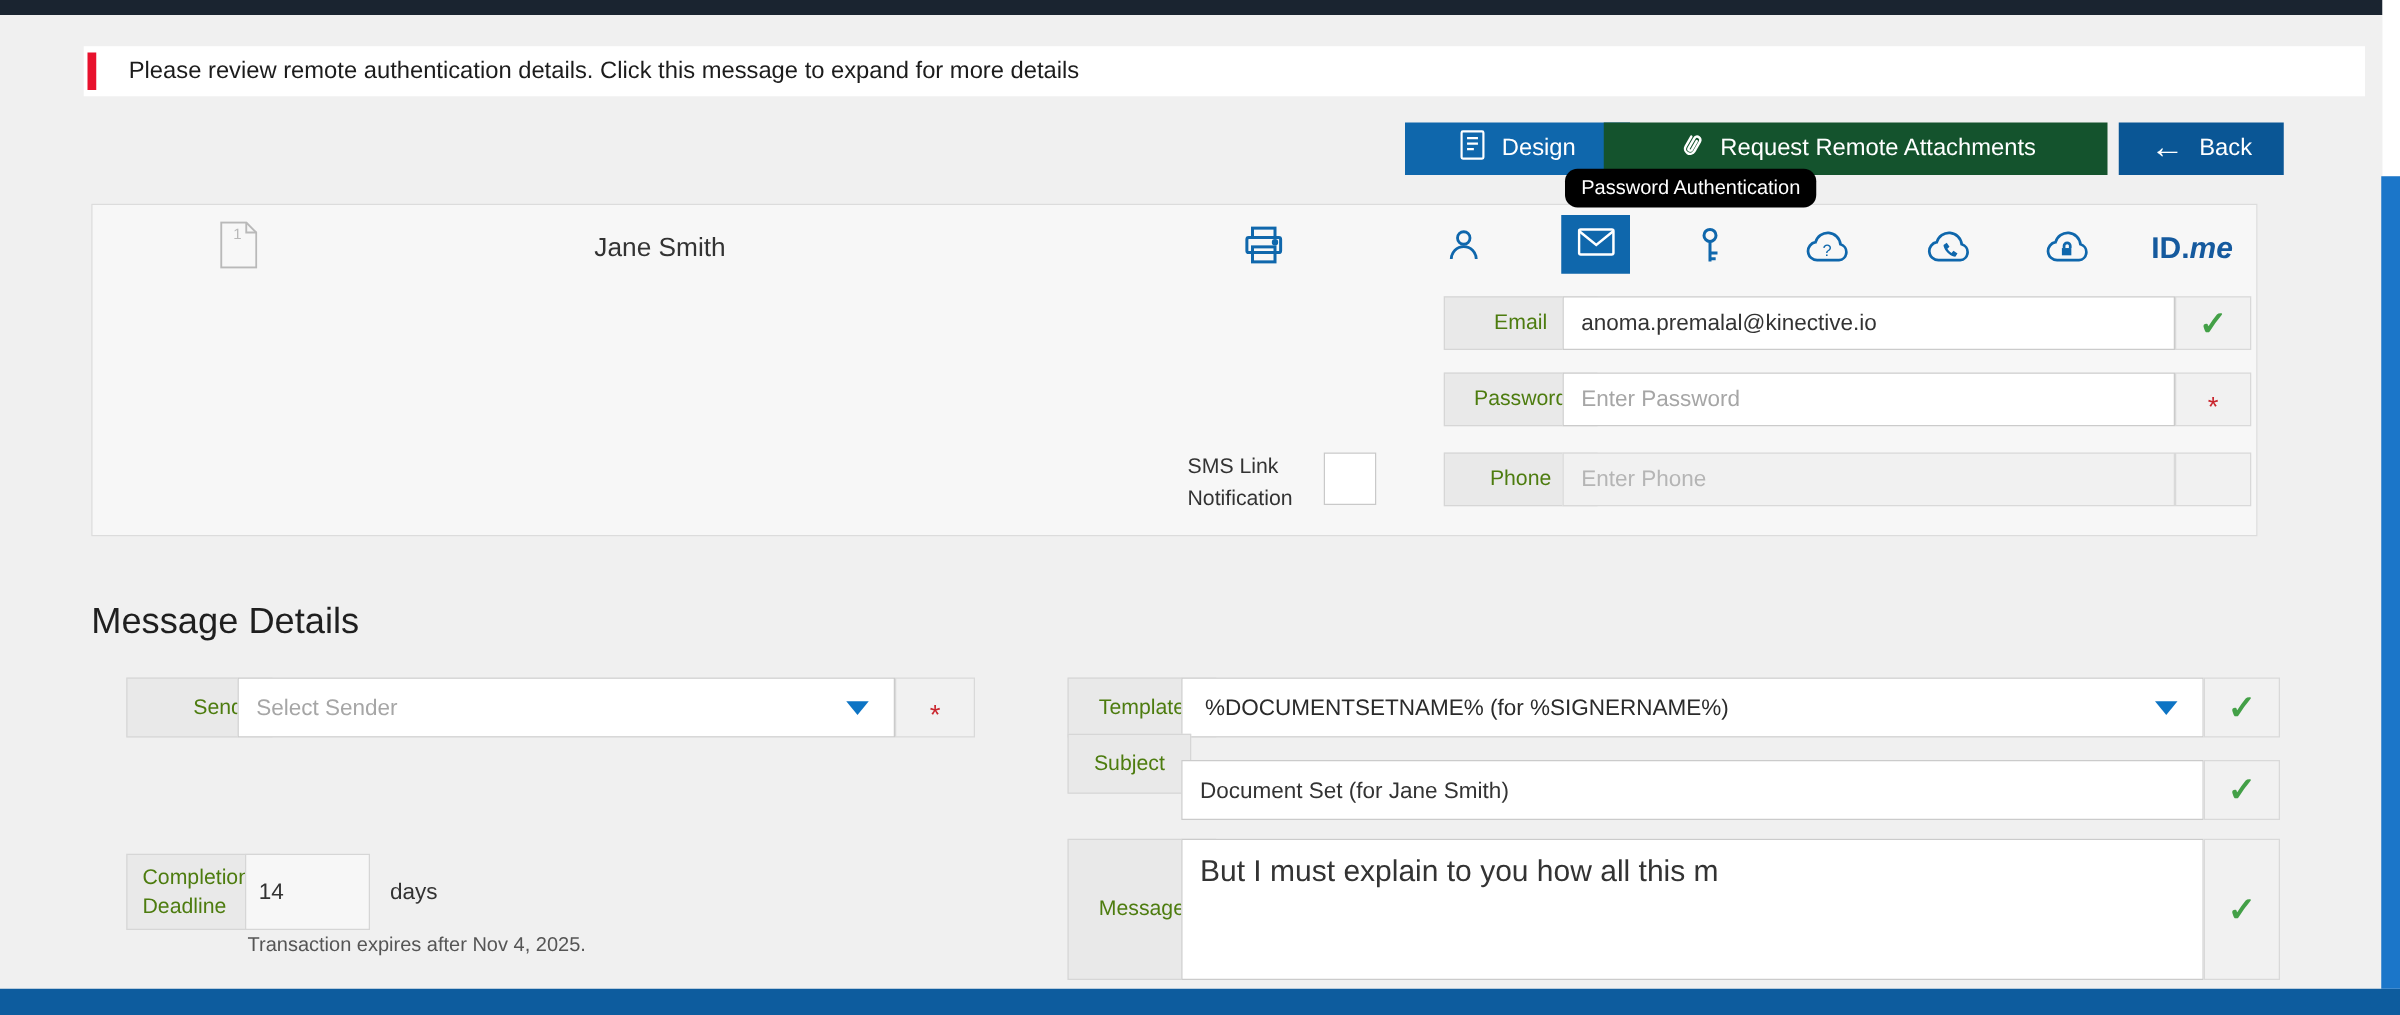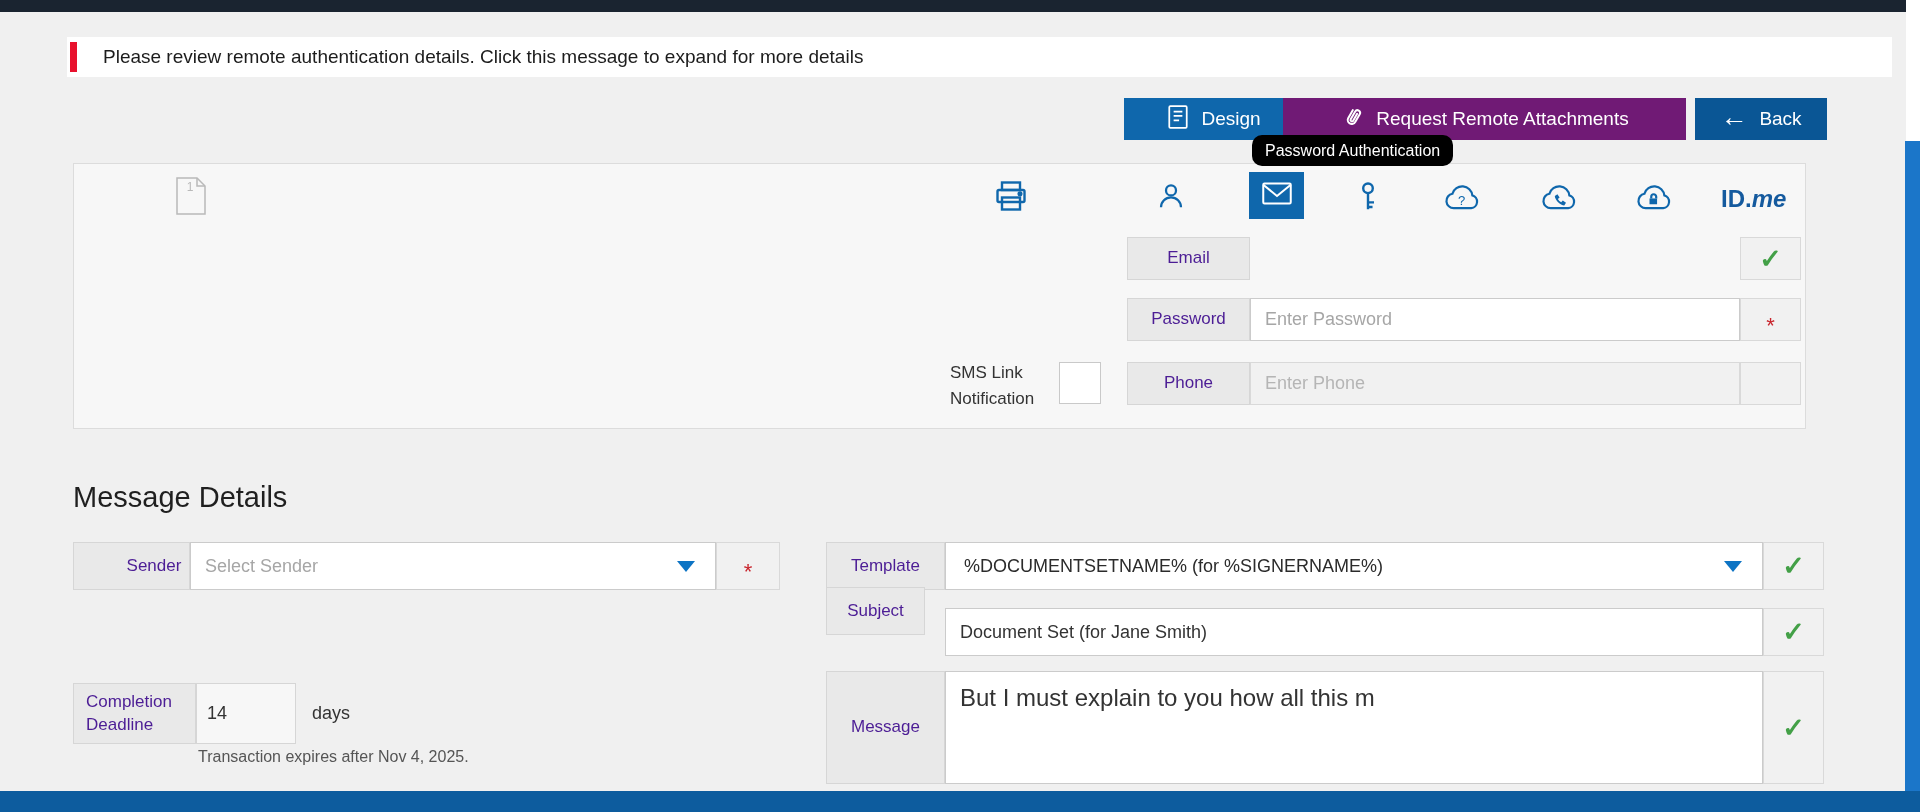--- a/index.html
+++ b/index.html
@@ -16,21 +16,21 @@
   .bottombar { position: absolute; left: 0; top: 791px; width: 1920px; height: 21px; background: #0d5c9e; }
 
   
   .alert { position: absolute; left: 67px; top: 37px; width: 1825px; height: 40px; background: #ffffff; display: flex; align-items: center; cursor: pointer; }
   .alert-accent { width: 7px; height: 30px; background: #e8112d; margin-left: 3px; }
   .alert-text { margin-left: 26px; font-size: 19px; color: #1c1c1c; }
 
   
   .btn { position: absolute; top: 98px; height: 42px; display: flex; align-items: center; justify-content: center; gap: 12px; color: #fff; font-size: 19px; cursor: pointer; user-select: none; }
   .btn-design { left: 1124px; width: 180px; background: #0f67ac; }
-  .btn-rra    { left: 1283px; width: 403px; background: #701a75; }
+  .btn-rra    { left: 1283px; width: 403px; background: #14532d; }
   .btn-back   { left: 1695px; width: 132px; background: #0a5695; }
   .back-arrow { font-size: 27px; line-height: 1; margin-top: -4px; }
 
   
   .tooltip { position: absolute; left: 1252px; top: 135px; height: 31px; line-height: 31px; padding: 0 13px; background: #000; color: #fff; font-size: 16px; border-radius: 10px; z-index: 20; white-space: nowrap; }
 
   
   .panel { position: absolute; left: 73px; top: 163px; width: 1733px; height: 266px; background: #f7f7f7; border: 1px solid #dcdcdc; }
   .doc-icon { position: absolute; left: 102px; top: 13px; }
   .signer-name { position: absolute; left: 304px; top: 21px; width: 300px; height: 28px; text-align: center; font-size: 21px; color: #333; line-height: 28px; }
@@ -39,21 +39,21 @@
   .auth-person { left: 1082px; top: 16px; }
   .auth-selected { left: 1175px; top: 8px; width: 55px; height: 47px; background: #0f67ac; display: flex; align-items: center; justify-content: center; }
   .auth-key { left: 1278px; top: 14px; }
   .auth-kba { left: 1367px; top: 18px; }
   .auth-phone { left: 1464px; top: 18px; }
   .auth-lock { left: 1559px; top: 18px; }
   .auth-idme { left: 1647px; top: 21px; font-size: 24px; font-weight: bold; color: #155a9e; white-space: nowrap; }
   .auth-idme .me { font-style: italic; }
 
   
-  .lbl { position: absolute; background: #e9e9e9; border: 1px solid #d6d6d6; display: flex; align-items: center; justify-content: center; text-align: center; font-size: 17px; color: #4c1d95; line-height: 1.3; }
+  .lbl { position: absolute; background: #e9e9e9; border: 1px solid #d6d6d6; display: flex; align-items: center; justify-content: center; text-align: center; font-size: 17px; color: #4d7c0f; line-height: 1.3; margin-left: 28px; }
   .lbl.left { justify-content: flex-start; text-align: left; padding-left: 12px; }
   .inp { position: absolute; background: #fff; border: 1px solid #cbcbcb; display: flex; align-items: center; }
   .inp input { flex: 1; height: 100%; min-width: 0; border: 0; outline: 0; background: transparent; font: inherit; font-size: 18px; color: #333; padding: 0 14px; }
   .inp input::placeholder { color: #a6a6a6; }
   .inp.disabled { background: #f1f1f1; border-color: #d9d9d9; }
   .inp.disabled input::placeholder { color: #b5b5b5; }
   .status { position: absolute; background: #f1f1f1; border: 1px solid #d9d9d9; display: flex; align-items: center; justify-content: center; }
   .check { color: #43a047; font-size: 27px; font-weight: bold; }
   .req { color: #c9252d; font-size: 22px; transform: translateY(6px); }
 
@@ -136,20 +136,21 @@
   <div class="panel">
 
     <span class="doc-icon">
       <svg width="30" height="38" viewBox="0 0 30 38" fill="none" stroke="#b9b9b9" stroke-width="1.5">
         <path d="M1 1h20l8 8v28H1z"></path>
         <path d="M21 1v8h8"></path>
         <text x="14" y="14" font-size="12" fill="#b9b9b9" stroke="none" text-anchor="middle">1</text>
       </svg>
     </span>
 
+    <div class="signer-name">Jane Smith</div>
 
     <span class="print-btn">
       <svg width="36" height="36" viewBox="0 0 24 24" fill="none" stroke="#0f67ac" stroke-width="1.6">
         <rect x="6" y="3" width="12" height="5"></rect>
         <rect x="3" y="8" width="18" height="8" rx="1"></rect>
         <rect x="6" y="13" width="12" height="8"></rect>
         <circle cx="18" cy="10.5" r="0.9" fill="#0f67ac"></circle>
       </svg>
     </span>
 
@@ -194,20 +195,23 @@
       <svg width="40" height="32" viewBox="0 0 24 22" fill="none" stroke="#0f67ac" stroke-width="1.5">
         <path d="M19 18H7a5 5 0 0 1-.9-9.92A7 7 0 0 1 19.8 9.2 4.5 4.5 0 0 1 19 18z"></path>
         <rect x="9.6" y="11.3" width="5.2" height="4" fill="#0f67ac" stroke="none"></rect>
         <path d="M10.8 11.3v-1.2a1.7 1.7 0 0 1 3.4 0v1.2" fill="none"></path>
       </svg>
     </span>
 
     <span class="auth auth-idme"><span>ID.</span><span class="me">me</span></span>
 
     <div class="lbl email-lbl">Email</div>
+    <div class="inp email-inp">
+      <input type="text" value="anoma.premalal@kinective.io" style="">
+    </div>
     <div class="status email-st">
       <span class="check">✓</span>
     </div>
 
     <div class="lbl pass-lbl">Password</div>
     <div class="inp pass-inp">
       <input type="text" placeholder="Enter Password" style="">
     </div>
     <div class="status pass-st">
       <span class="req">*</span>

